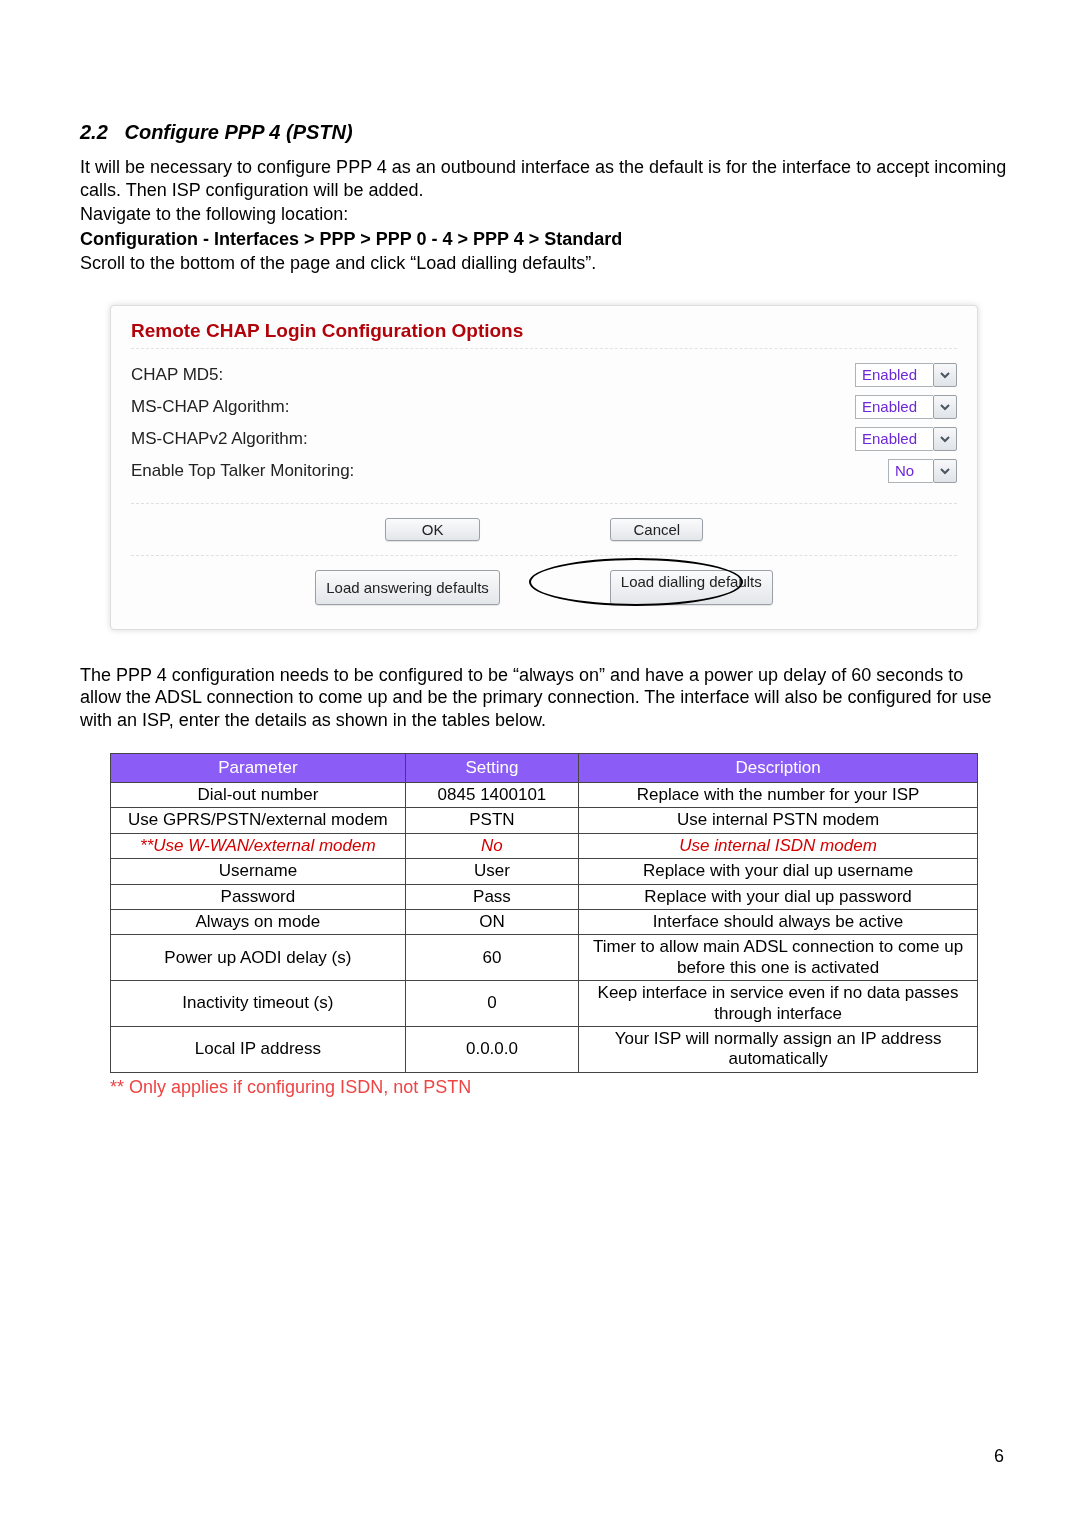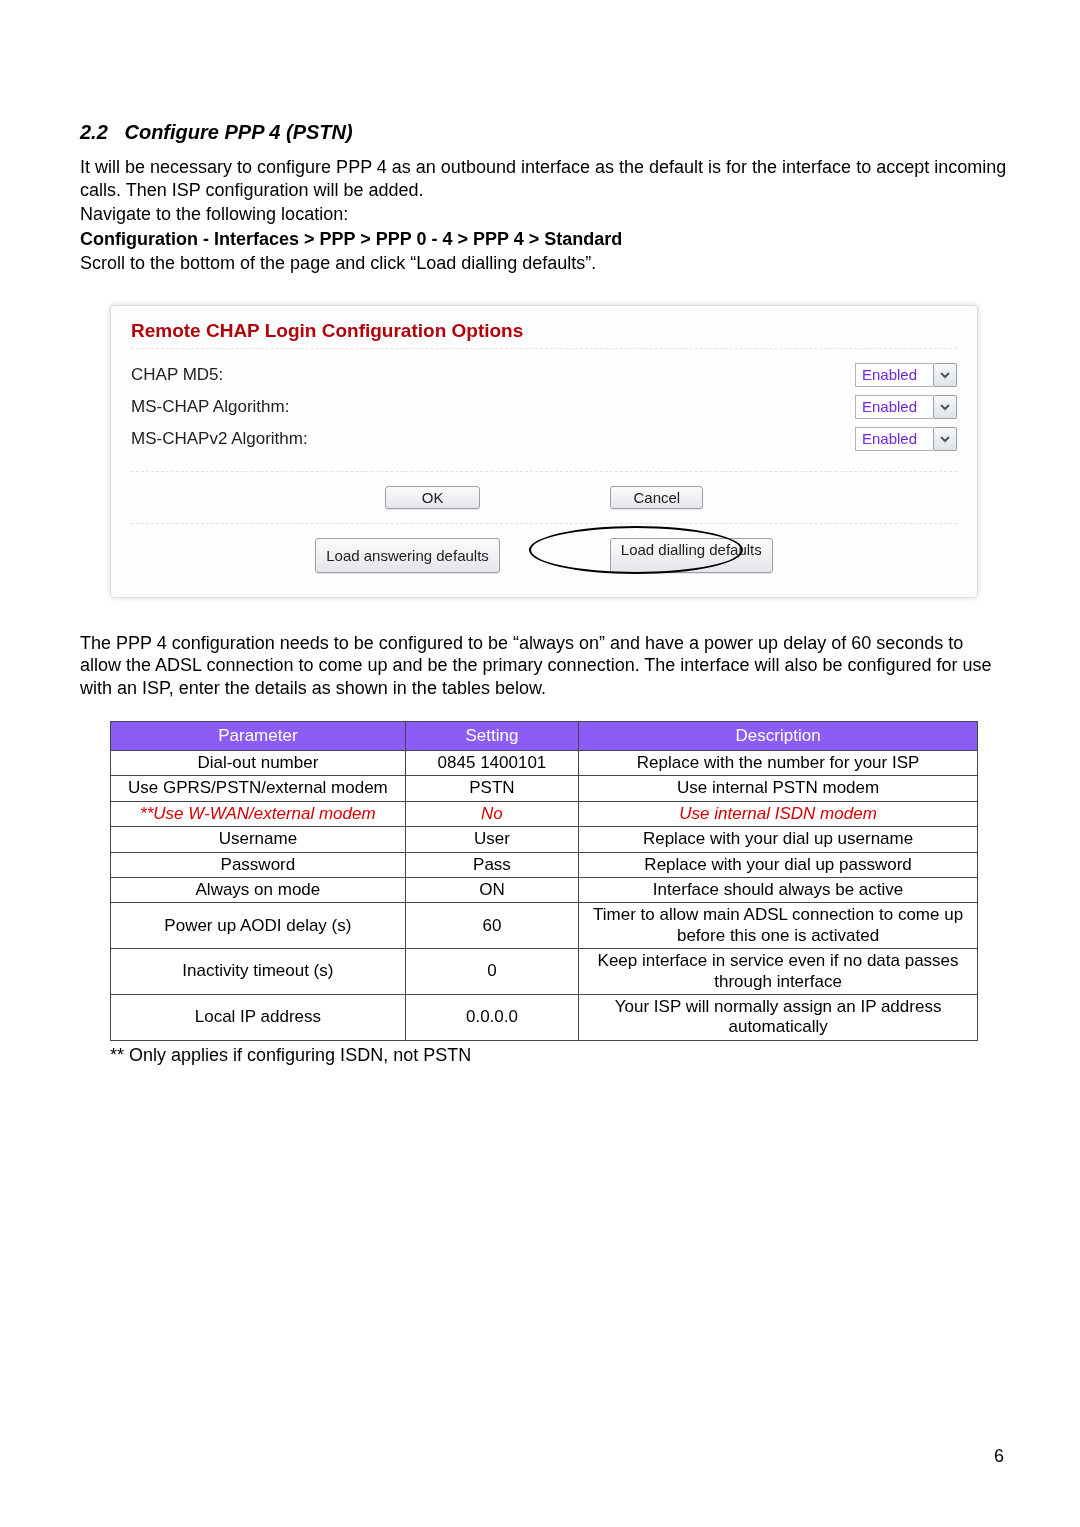--- a/index.html
+++ b/index.html
@@ -136,21 +136,21 @@
     border: 1px solid #444;
     padding: 2px 8px;
     line-height: 1.2;
     text-align: center;
     vertical-align: middle;
   }
   table.param td.desc { text-align: center; }
   table.param tr.red td { color: #d40000; font-style: italic; }
   table.param tr.red td.desc { font-style: italic; }
   .footnote {
-    color: #000000;
+    color: #ef4444;
     font-size: 18px;
     margin: 4px 0 0 30px;
   }
   .page-number {
     position: absolute;
     bottom: 60px;
     right: 76px;
     font-size: 18px;
   }
 
@@ -206,20 +206,31 @@
       <span class="ui-select">
         <span class="ui-select-text">Enabled</span>
         <span class="ui-select-btn">
           <svg viewBox="0 0 10 10">
               <path d="M1 3 L5 7 L9 3" fill="none" stroke="#4a5560" stroke-width="2"></path>
             </svg>
         </span>
       </span>
     </div>
 
+    <div class="ui-row">
+      <span class="lbl">Enable Top Talker Monitoring:</span>
+      <span class="ui-select">
+        <span class="ui-select-text" style="min-width:22px">No</span>
+        <span class="ui-select-btn">
+          <svg viewBox="0 0 10 10">
+              <path d="M1 3 L5 7 L9 3" fill="none" stroke="#4a5560" stroke-width="2"></path>
+            </svg>
+        </span>
+      </span>
+    </div>
 
     <div class="btn-row">
       <span class="ui-button" style="padding:2px 36px">OK</span>
       <span class="ui-button">Cancel</span>
     </div>
 
     <div class="btn-row2">
       <span class="ui-button" style="padding:8px 10px">Load answering defaults</span>
       <span class="ui-button" style="padding:2px 10px">Load dialling defaults</span>
       <span class="callout-oval" style="left:398px; top:2px; width:210px; height:44px;"></span>

